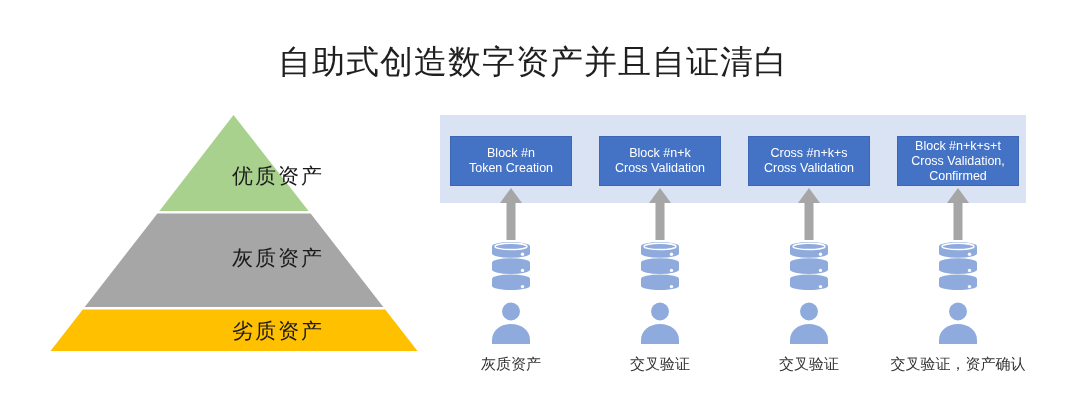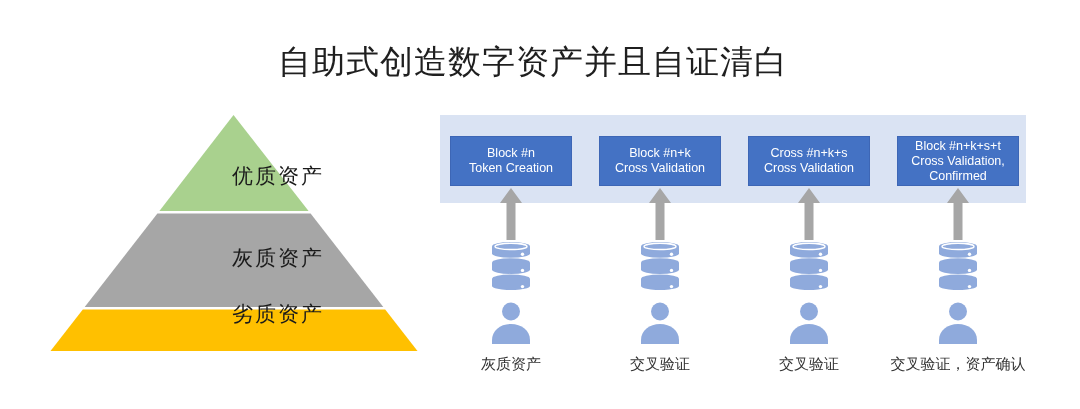--- a/index.html
+++ b/index.html
@@ -13,21 +13,21 @@
     font-size:33px;font-weight:400;letter-spacing:1px;color:#1f1f1f;
   }
   
   .pyramid-svg{position:absolute;left:45px;top:110px;width:380px;height:245px;}
   .pyr-label{
     position:absolute;left:144px;width:180px;text-align:right;
     font-size:21px;line-height:26px;letter-spacing:2px;color:#1a1a1a;
   }
   .pyr-label-top{top:163px;}
   .pyr-label-mid{top:245px;}
-  .pyr-label-bot{top:301px;}
+  .pyr-label-bot{top:318px;}
   
   .band{position:absolute;left:440px;top:115px;width:586px;height:88px;}
   
   .column{position:absolute;top:115px;width:150px;height:275px;}
   .col-1{left:436px;}
   .col-2{left:585px;}
   .col-3{left:734px;}
   .col-4{left:883px;}
   .block{
     position:absolute;top:21px;left:14px;width:122px;height:50px;

